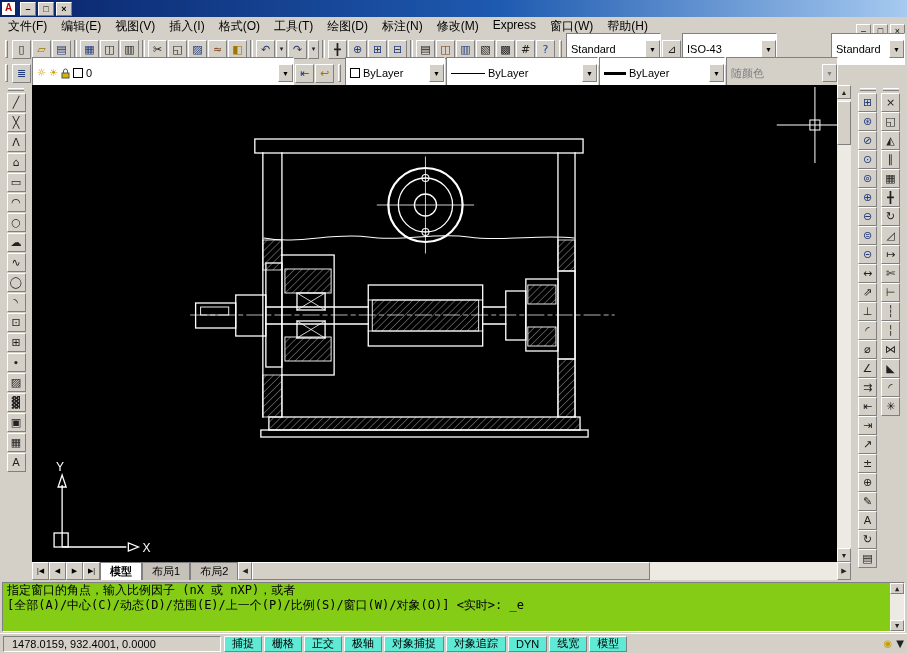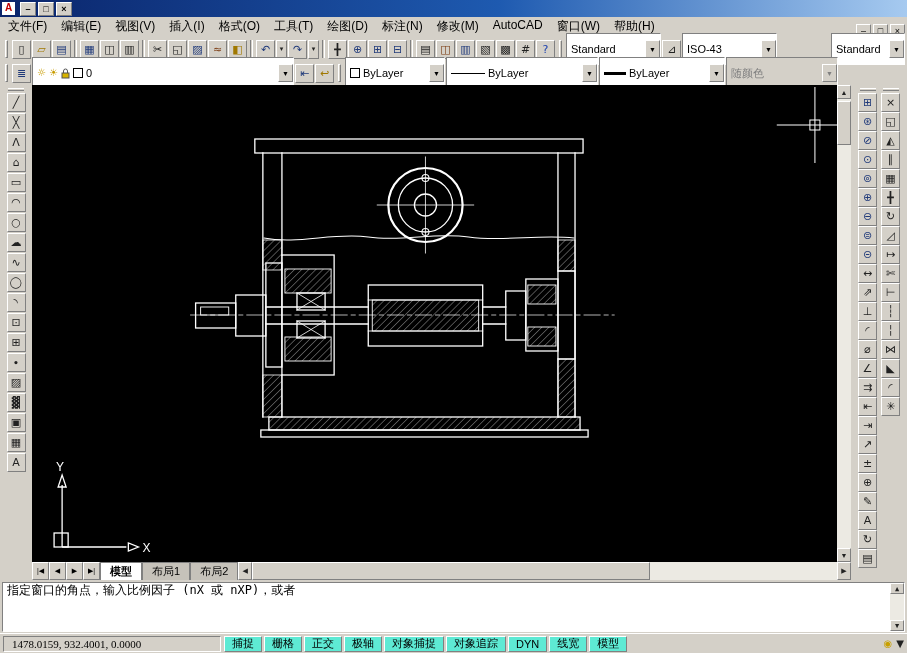--- a/index.html
+++ b/index.html
@@ -75,35 +75,35 @@
   .tabs { display: flex; flex: none; }
   .tab { padding: 0 9px; display: flex; align-items: center; background: #c6c2ba;
     border: 1px solid #808080; border-bottom: none; white-space: nowrap; }
   .tab.active { background: #ffffff; font-weight: bold; }
   .hscroll { flex: 1; display: flex; background: #eceae3; min-width: 0; }
   .htrack { flex: 1; display: flex; }
   .hthumb { width: 68%; background: #d4d0c8; border: 1px solid; border-color: #fff #808080 #808080 #fff; }
 
   
   .cmd { height: 53px; background: #d4d0c8; padding: 2px 2px 1px; display: flex; flex-direction: column; gap: 1px; }
-  .cmd-history { flex: 1; background: #ffffff; position: relative; overflow: hidden;
+  .cmd-history { flex: 1; background: #84cc16; position: relative; overflow: hidden;
     border: 1px solid; border-color: #808080 #fff #fff #808080;
     font: 12px "DejaVu Sans Mono", monospace; padding: 0 16px 0 4px; }
   .cmd-line { height: 15px; line-height: 15px; white-space: nowrap; }
   .cmd-scroll { position: absolute; right: 0; top: 0; bottom: 0; width: 14px; background: #eceae3;
     display: flex; flex-direction: column; }
   .cmd-scroll .sb-btn { height: 11px; }
   .cmd-input { height: 17px; background: #fff; border: 1px solid; border-color: #808080 #fff #fff #808080;
     font: 12px "DejaVu Sans Mono", monospace; padding: 0 4px; line-height: 15px; }
 
   
   .statusbar { height: 20px; display: flex; align-items: center; gap: 3px; padding: 1px 3px;
     font-size: 11px; border-top: 1px solid #fff; background: #d4d0c8; }
   .coords { width: 218px; height: 16px; display: flex; align-items: center; padding-left: 8px;
-    border: 1px solid; border-color: #808080 #fff #fff #808080; flex: none; font-family: Liberation Serif, serif; }
+    border: 1px solid; border-color: #808080 #fff #fff #808080; flex: none; }
   .st-btn { height: 16px; padding: 0 7px; display: flex; align-items: center; white-space: nowrap;
     background: #5eead4; border: 1px solid; border-color: #fff #808080 #808080 #fff; flex: none; }
   .st-right { margin-left: auto; display: flex; align-items: center; gap: 4px; }
   .tray { font-family: "DejaVu Sans", sans-serif; font-size: 10px; }
 </style>
 </head>
 <body>
 
 <div class="app">
 
@@ -122,21 +122,21 @@
 
     <span class="menu-item"><span>文件(F)</span></span>
         <span class="menu-item"><span>编辑(E)</span></span>
         <span class="menu-item"><span>视图(V)</span></span>
         <span class="menu-item"><span>插入(I)</span></span>
         <span class="menu-item"><span>格式(O)</span></span>
         <span class="menu-item"><span>工具(T)</span></span>
         <span class="menu-item"><span>绘图(D)</span></span>
         <span class="menu-item"><span>标注(N)</span></span>
         <span class="menu-item"><span>修改(M)</span></span>
-        <span class="menu-item"><span>AutoCAD</span></span>
+        <span class="menu-item"><span>Express</span></span>
         <span class="menu-item"><span>窗口(W)</span></span>
         <span class="menu-item"><span>帮助(H)</span></span>
       </span>
     <span class="mdi">
 
     <span class="winbtn r"><span class="glyph">–</span></span>
         <span class="winbtn r"><span class="glyph">□</span></span>
         <span class="winbtn r"><span class="glyph">×</span></span>
       </span>
   </div>
@@ -633,20 +633,21 @@
           </span>
       </div>
     </div>
   </div>
 
   <div class="cmd">
     <div class="cmd-history">
       <div>
 
       <div class="cmd-line">指定窗口的角点，输入比例因子 (nX 或 nXP)，或者</div>
+          <div class="cmd-line">[全部(A)/中心(C)/动态(D)/范围(E)/上一个(P)/比例(S)/窗口(W)/对象(O)] &lt;实时&gt;: _e</div>
         </div>
       <div class="cmd-scroll">
         <span class="sb-btn">▲</span>
         <span style="flex:1"></span>
         <span class="sb-btn">▼</span>
       </div>
     </div>
   </div>
 
   <div class="statusbar">

